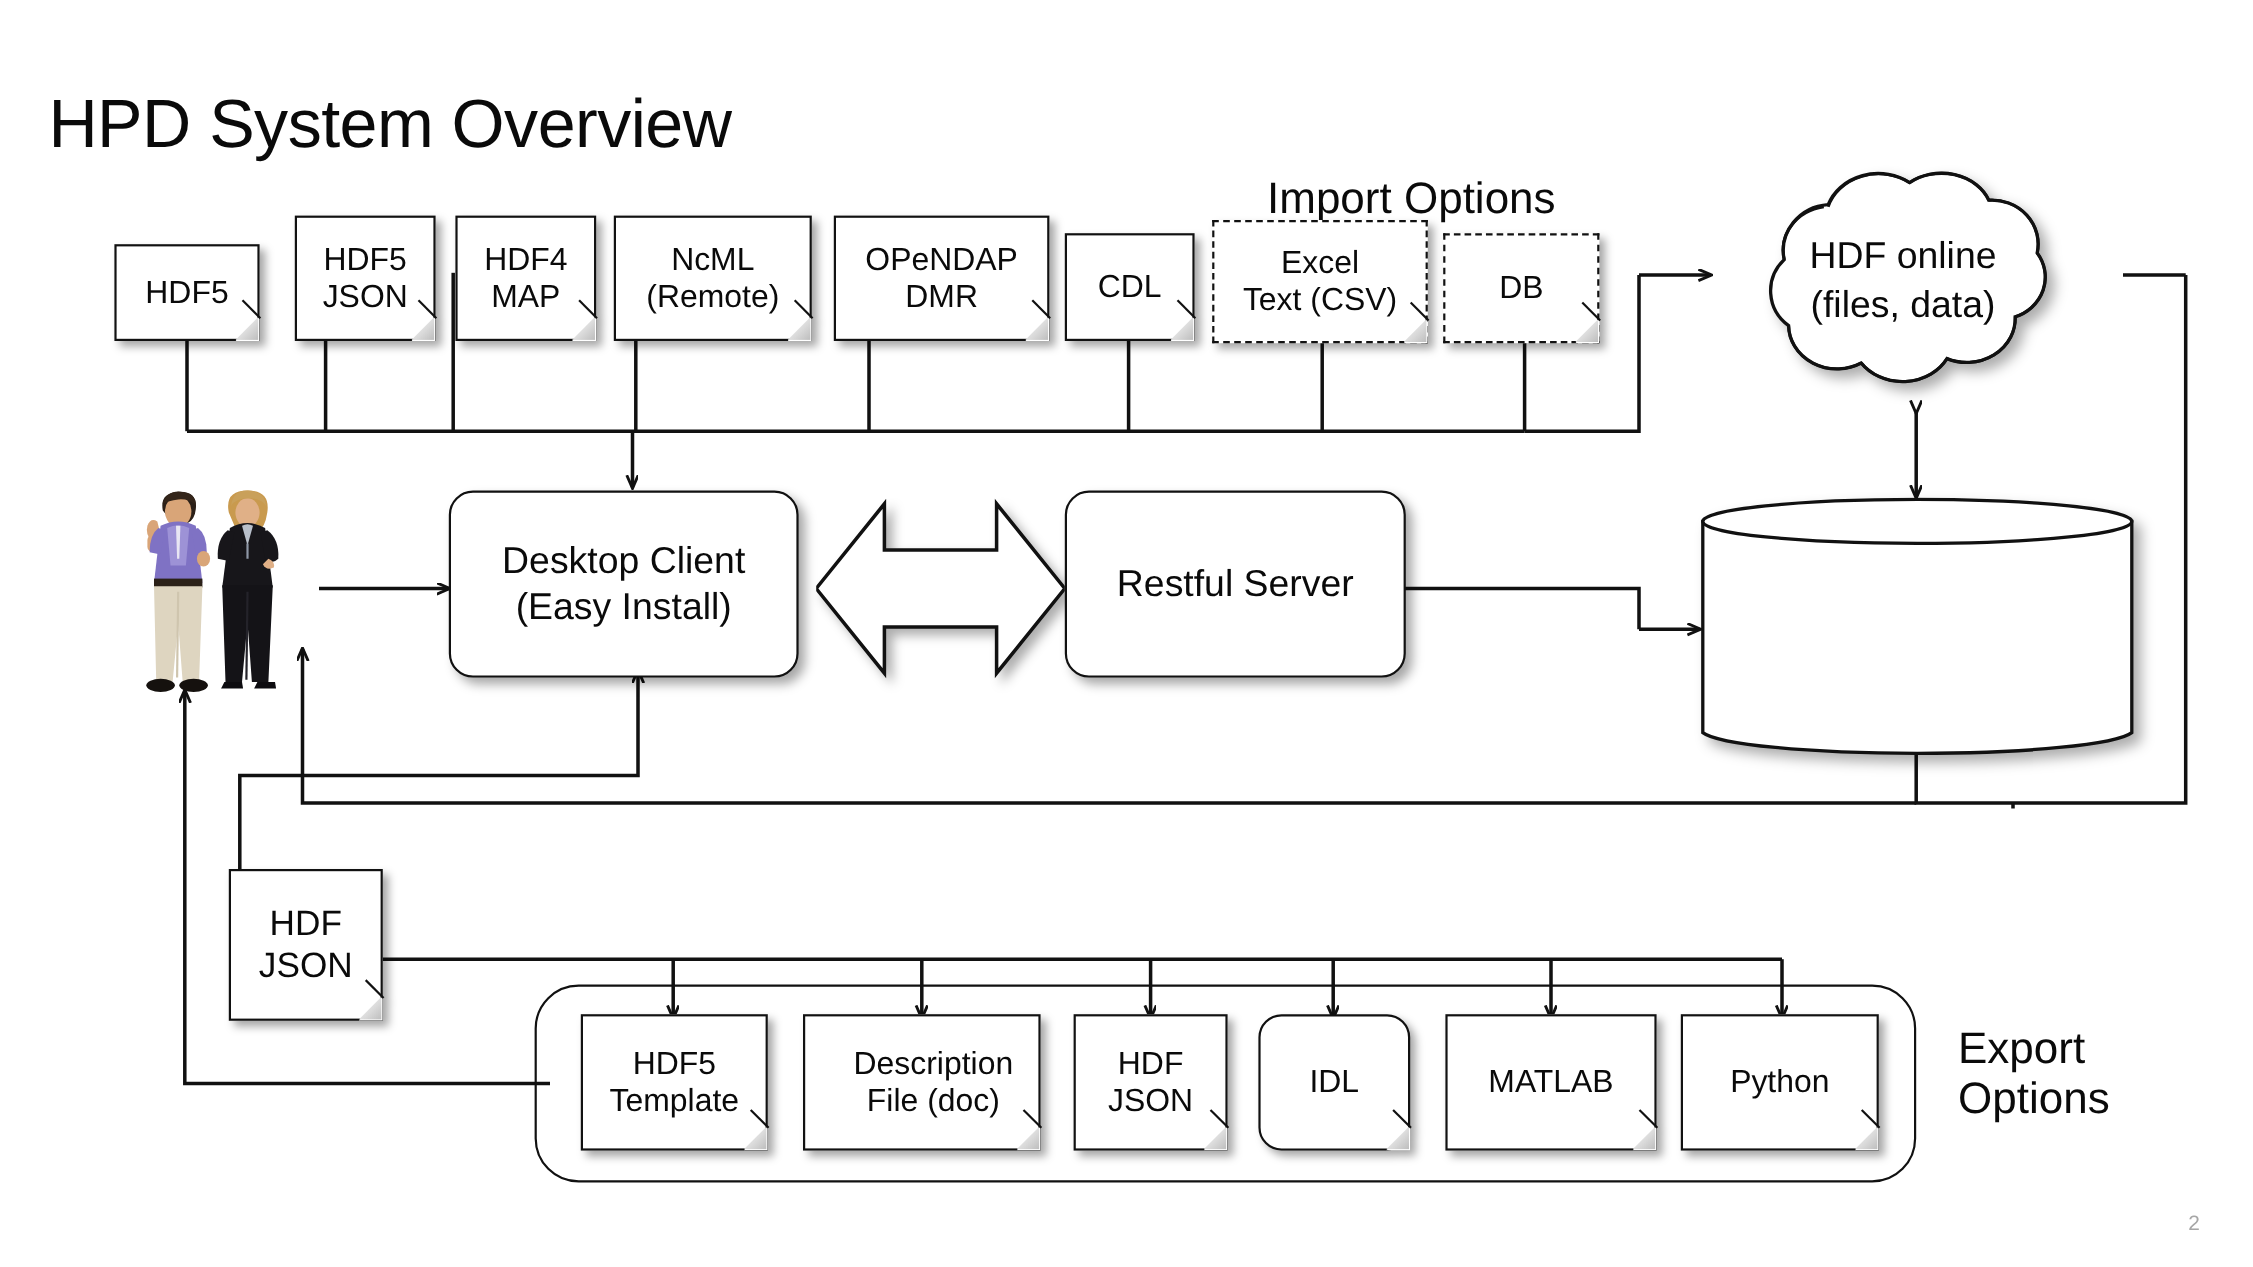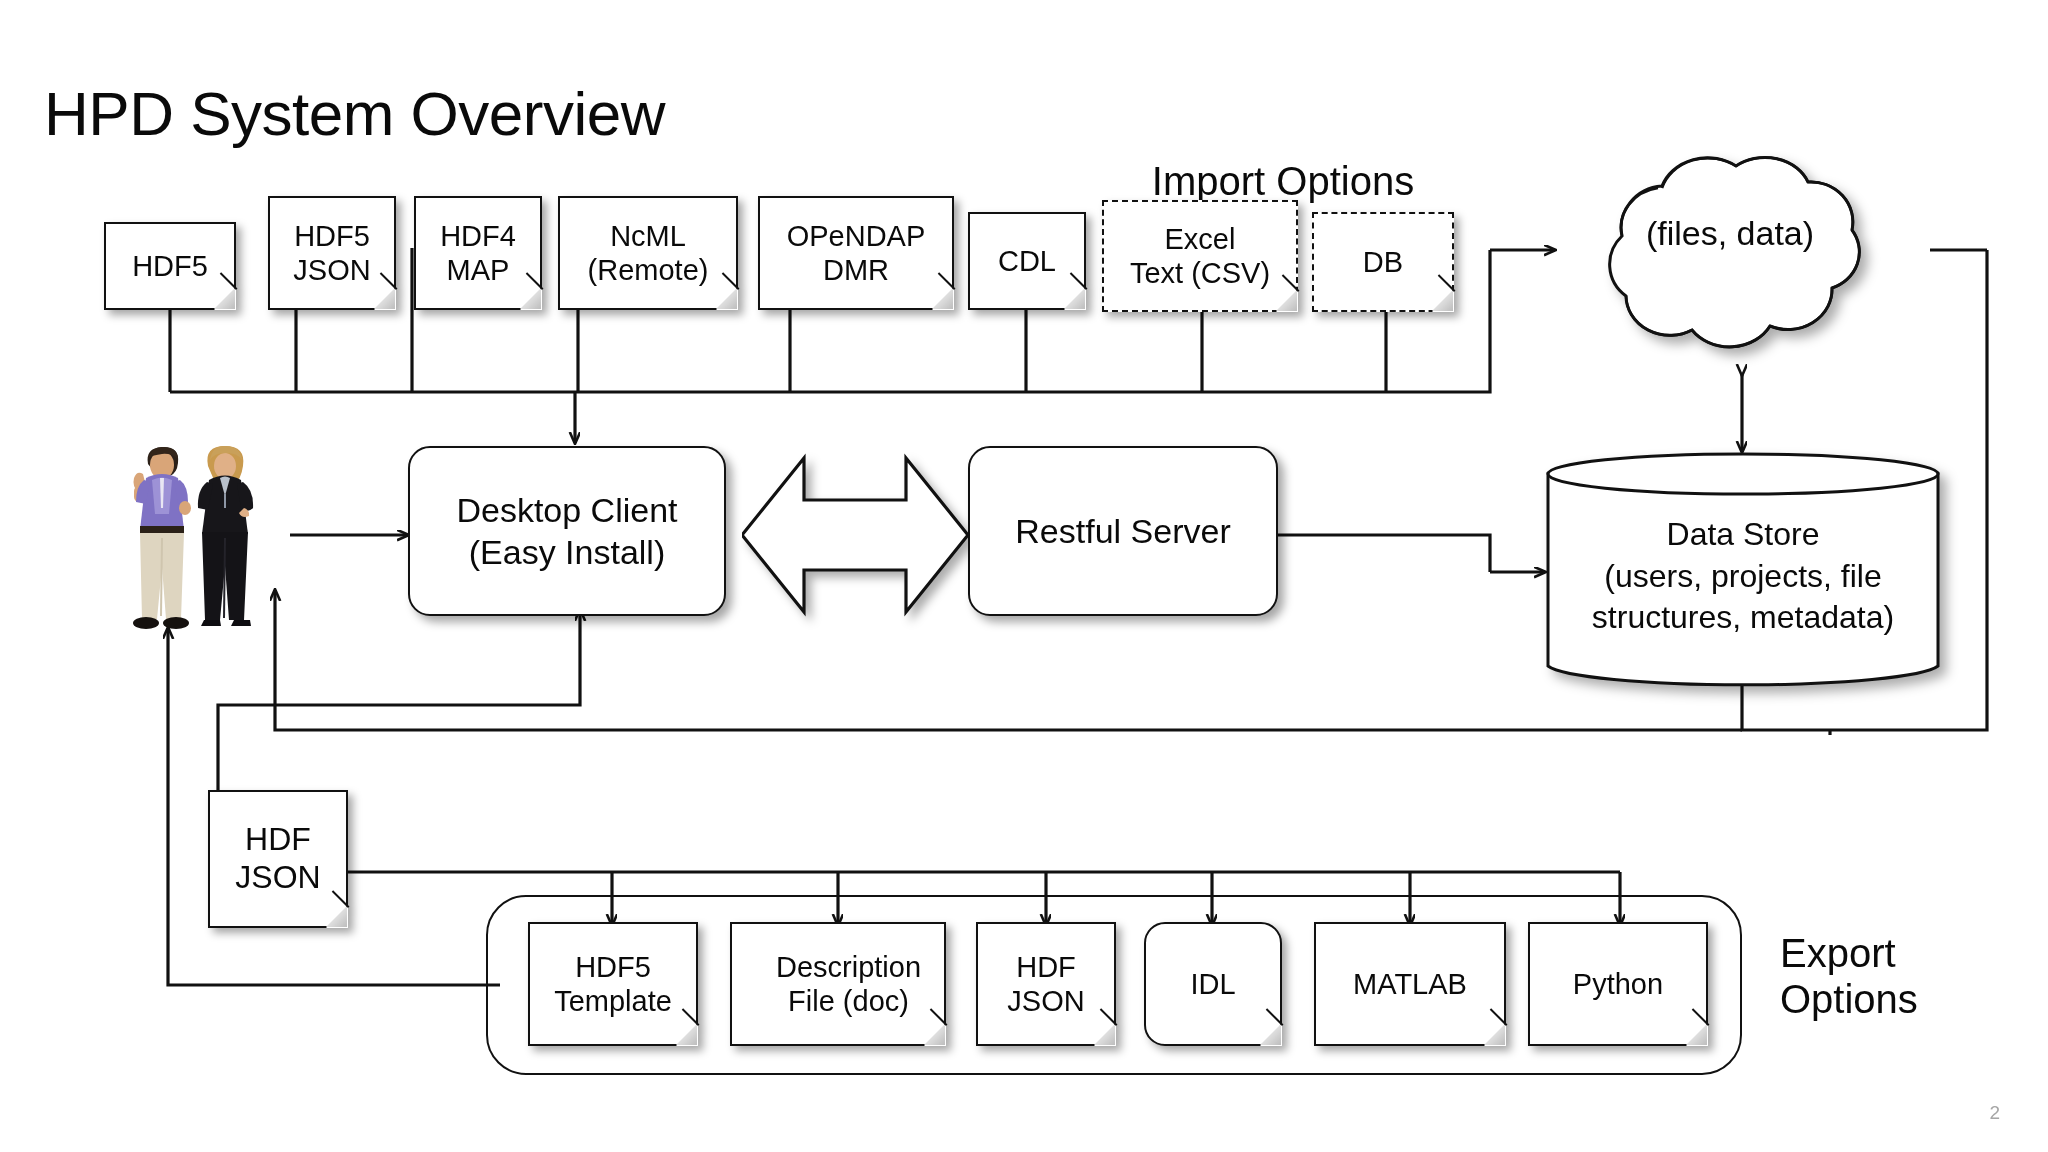--- a/index.html
+++ b/index.html
@@ -295,35 +295,30 @@
       <path d="M206,26 a48,42 0 0 0 -74,22" fill="none" stroke="#111" stroke-width="2.6"></path>
       <path d="M278,42 a46,38 0 0 0 -72,-16" fill="none" stroke="#111" stroke-width="2.6"></path>
       <path d="M322,90 a42,40 0 0 0 -44,-48" fill="none" stroke="#111" stroke-width="2.6"></path>
       <path d="M302,148 a40,38 0 0 0 20,-58" fill="none" stroke="#111" stroke-width="2.6"></path>
       <path d="M240,186 a44,40 0 0 0 62,-38" fill="none" stroke="#111" stroke-width="2.6"></path>
       <path d="M162,190 a46,40 0 0 0 78,-4" fill="none" stroke="#111" stroke-width="2.6"></path>
       <path d="M96,156 a44,40 0 0 0 66,34" fill="none" stroke="#111" stroke-width="2.6"></path>
     </svg>
     <div style="position:absolute;left:0;top:72px;width:400px;text-align:center;
                 font-size:34px;line-height:1.28;color:#0a0a0a;">
+      <div>HDF online</div>
       <div>(files, data)</div>
     </div>
   </div>
 
   <div style="position:absolute;left:1545px;top:452px;width:396px;height:236px;z-index:5;">
     <svg viewBox="0 0 396 236" width="396" height="236" xmlns="http://www.w3.org/2000/svg" style="filter:drop-shadow(7px 7px 6px rgba(0,0,0,0.32));">
       <path d="M3,22 L3,214 a197,22 0 0 0 390,0 L393,22 z" fill="#ffffff" stroke="#111" stroke-width="3"></path>
       <ellipse cx="198" cy="22" rx="195" ry="20" fill="#ffffff" stroke="#111" stroke-width="3"></ellipse>
     </svg>
-    <div style="position:absolute;left:0;top:62px;width:396px;text-align:center;
-                font-size:32px;line-height:1.3;color:#0a0a0a;">
-      <div>Data Store</div>
-      <div>(users, projects, file</div>
-      <div>structures, metadata)</div>
-    </div>
   </div>
 
   <div class="doc" style="left:208px;top:790px;width:140px;height:138px;font-size:32px;">
     <span class="row">HDF</span>
     <span class="row">JSON</span>
     <div class="fold-cut"></div>
     <div class="fold-flap"></div>
     <div class="fold-line">
         <i class="line1"></i>
       </div>

